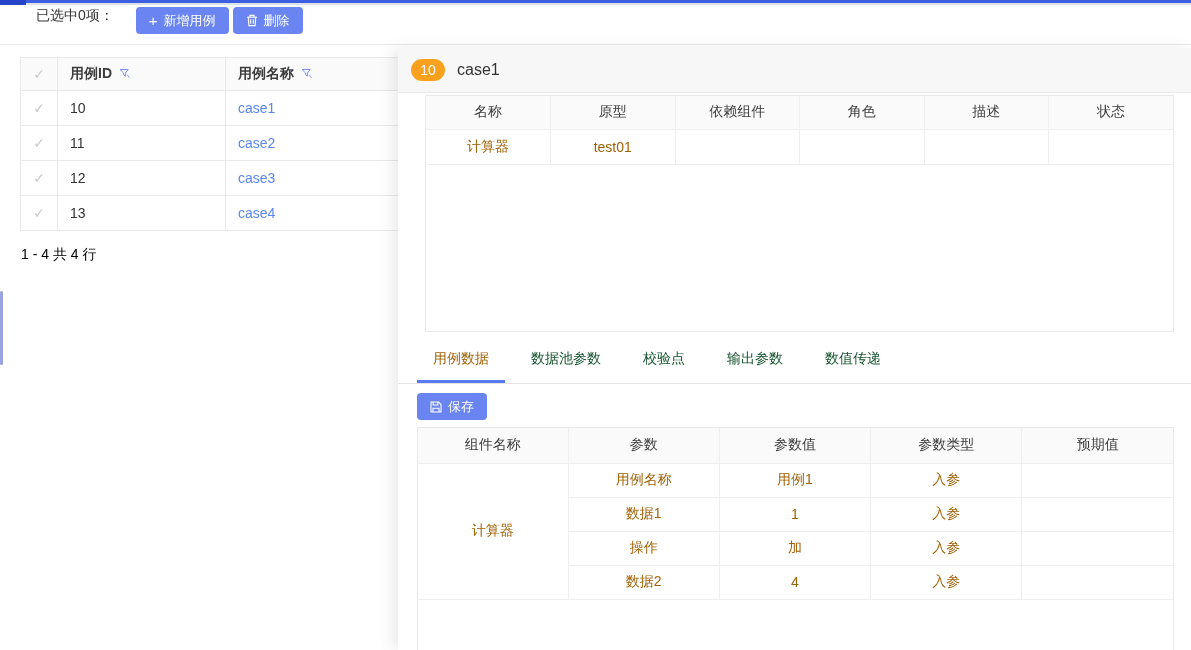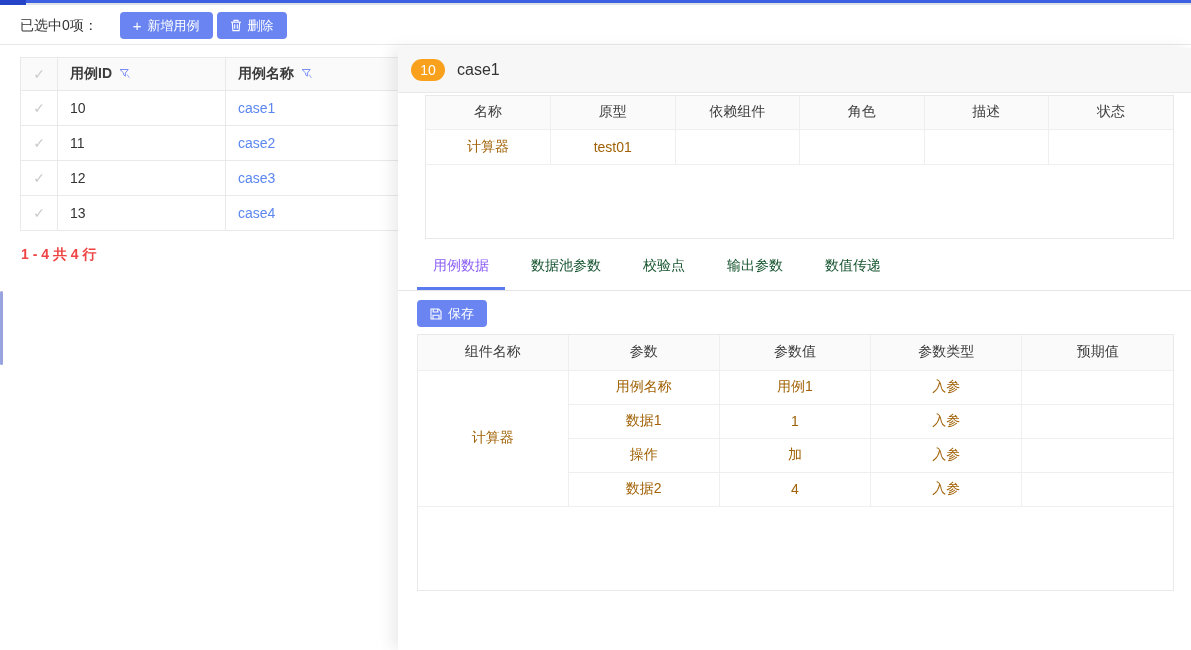--- a/index.html
+++ b/index.html
@@ -15,21 +15,21 @@
   
   .progress-track {
     position: absolute; top: 0; left: 0; width: 1191px; height: 5px;
     background: #3d5fe2; border-bottom: 2px solid #dde1e8;
   }
   .progress-done { position: absolute; top: 0; left: 0; width: 26px; height: 5px; background: #2644c8; }
 
   
   .toolbar {
     position: absolute; top: 7px; left: 0; width: 1191px; height: 38px;
-    display: flex; align-items: center; padding-left: 20px;
+    display: flex; align-items: flex-start; padding-left: 36px;
     border-bottom: 1px solid #e8e8e8;
   }
   .selected-label { color: #333; margin-right: 22px; }
   .btn {
     display: inline-flex; align-items: center; gap: 6px;
     background: #6a85f1; color: #fff; border: none; border-radius: 4px;
     height: 27px; padding: 0 13px; font-size: 13px; cursor: pointer;
     font-family: "Liberation Sans", sans-serif;
   }
   .btn + .btn { margin-left: 4px; }
@@ -46,21 +46,21 @@
     background: #fafafa; height: 33px; font-weight: 400; color: #3c3c3c;
     text-align: left; padding-left: 12px;
   }
   .case-table td { height: 35px; padding-left: 12px; }
   .case-table .col-check { width: 37px; text-align: center; padding-left: 0; }
   .check-mark { color: #c9c9c9; font-size: 14px; }
   .th-inner { display: inline-flex; align-items: center; gap: 7px; font-weight: bold; }
   .funnel { display: inline-block; }
   .link { color: #5b87ee; cursor: pointer; }
 
-  .pagination { position: absolute; top: 246px; left: 21px; color: #ef4444; font-weight: bold; }
+  .pagination { position: absolute; top: 246px; left: 21px; color: #000000; }
 
   .scroll-thumb {
     position: absolute; left: 0; top: 291px; width: 3px; height: 74px;
     background: #98a3e0; border-radius: 2px;
   }
 
   
   .drawer {
     position: absolute; top: 48px; left: 398px; width: 793px; height: 602px;
     background: #fff; box-shadow: -6px 0 14px rgba(0,0,0,0.08);
@@ -72,21 +72,21 @@
   .badge {
     min-width: 34px; height: 22px; padding: 0 8px; border-radius: 11px;
     background: #f9a11d; color: #fff; font-size: 14px;
     display: inline-flex; align-items: center; justify-content: center;
   }
   .drawer-title { margin-left: 12px; font-size: 16px; color: #333; }
 
   .drawer-body { padding: 2px 17px 0 19px; }
 
   .table-box { border: 1px solid #e9e9e9; background: #fff; }
-  .info-box { height: 144px; margin-left: 8px; }
+  .info-box { height: 237px; margin-left: 8px; }
   .param-box { height: 257px; margin-top: 7px; }
   .table-box table { width: 100%; border-collapse: collapse; table-layout: fixed; }
   .table-box th {
     background: #fafafa; font-weight: 400; color: #3c3c3c; height: 33px;
     border-right: 1px solid #efefef; border-bottom: 1px solid #efefef; text-align: center;
   }
   .table-box td {
     height: 35px; text-align: center; color: #a16207;
     border-right: 1px solid #efefef; border-bottom: 1px solid #efefef;
   }
@@ -96,21 +96,21 @@
 
   
   .tabs {
     display: flex; gap: 10px; margin: 4px -17px 0 -19px; padding-left: 19px;
     border-bottom: 1px solid #e4e4e4;
   }
   .tab {
     padding: 14px 16px 12px; color: #14532d; cursor: pointer;
     border-bottom: 3px solid transparent; font-size: 14px;
   }
-  .tab.active { color: #8b5cf6; border-bottom-color: #5a7bf0; text-align: center; }
+  .tab.active { color: #a16207; border-bottom-color: #5a7bf0; text-align: center; }
 
   .save-row { margin-top: 9px; }
 </style>
 </head>
 <body>
 
 <div class="progress-track">
   <div class="progress-done"></div>
 </div>
 

